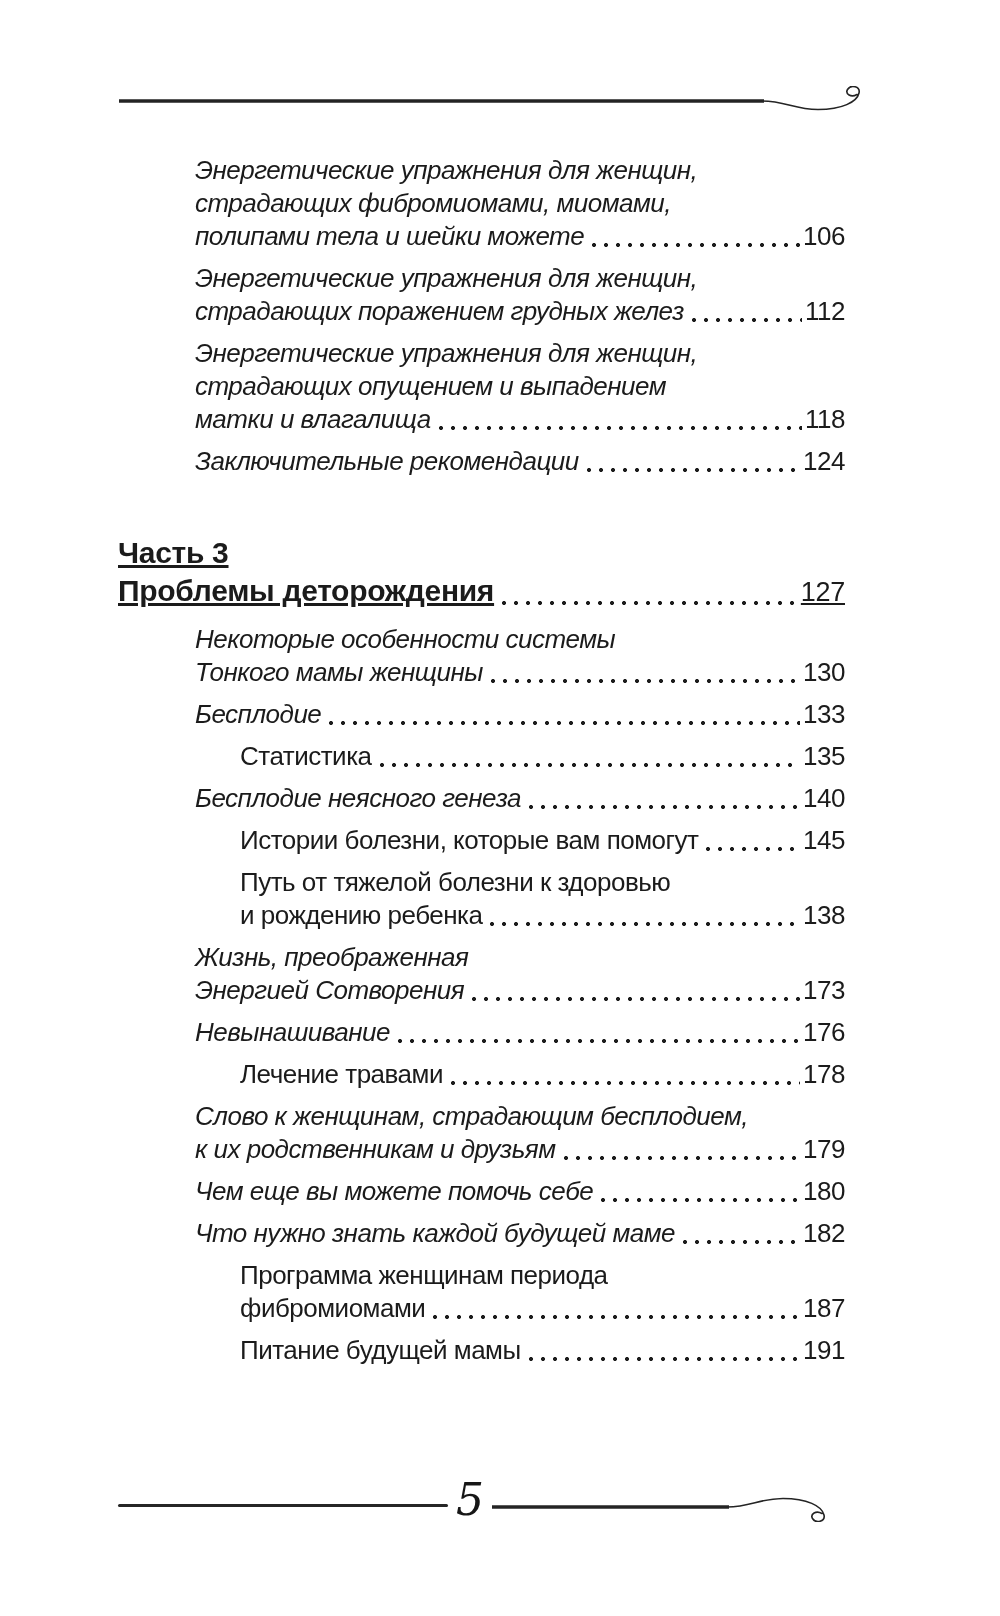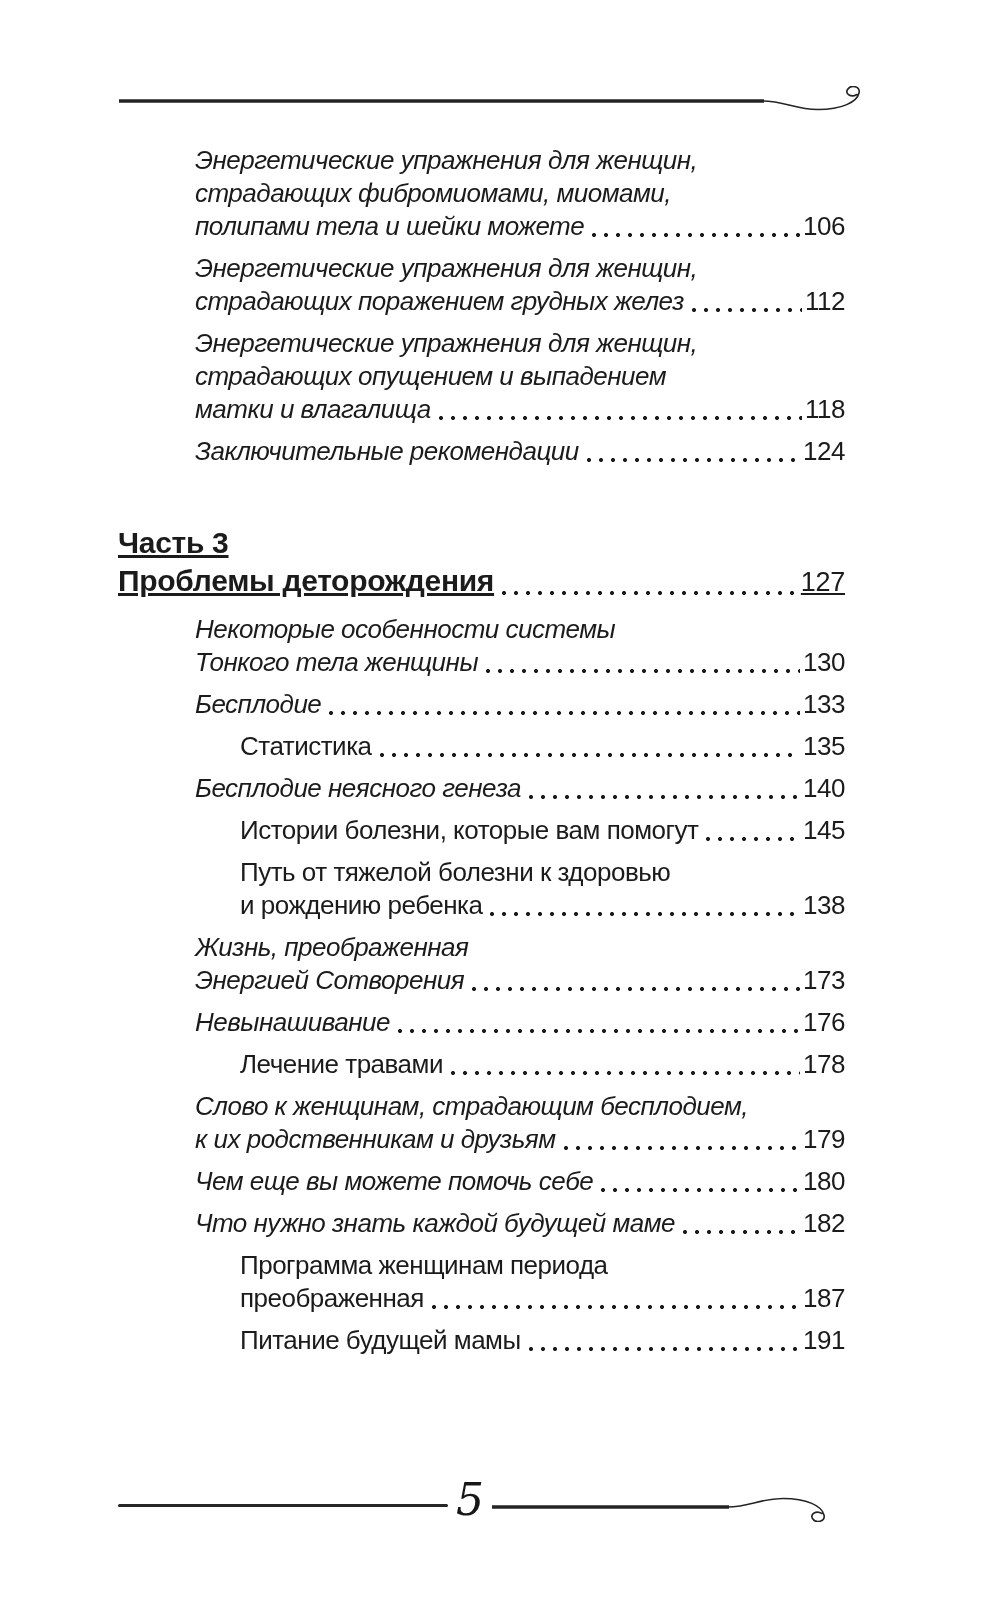--- a/index.html
+++ b/index.html
@@ -15,21 +15,21 @@
   .top-rule {
     position: absolute;
     left: 118px;
     top: 86px;
     width: 772px;
     height: 32px;
   }
   .toc {
     position: absolute;
     left: 118px;
-    top: 144px;
+    top: 154px;
     width: 727px;
   }
   .entry { margin-bottom: 9px; }
   .entry .line {
     display: flex;
     align-items: baseline;
     font-size: 26px;
     line-height: 33px;
     letter-spacing: -0.5px;
     white-space: pre;
@@ -129,21 +129,21 @@
       </div>
       <div class="entry lvl1 italic">
         <div class="line"><span class="txt">Заключительные рекомендации</span><span class="leader"></span><span class="pagenum">124</span></div>
       </div>
       <div class="entry lvl0 part">
         <div class="line"><span class="txt">Часть 3</span></div>
         <div class="line"><span class="txt">Проблемы деторождения</span><span class="leader"></span><span class="pagenum">127</span></div>
       </div>
       <div class="entry lvl1 italic">
         <div class="line"><span class="txt">Некоторые особенности системы</span></div>
-        <div class="line"><span class="txt">Тонкого тела женщины</span><span class="leader"></span><span class="pagenum">130</span></div>
+        <div class="line"><span class="txt">Тонкого мамы женщины</span><span class="leader"></span><span class="pagenum">130</span></div>
       </div>
       <div class="entry lvl1 italic">
         <div class="line"><span class="txt">Бесплодие</span><span class="leader"></span><span class="pagenum">133</span></div>
       </div>
       <div class="entry lvl2 regular">
         <div class="line"><span class="txt">Статистика</span><span class="leader"></span><span class="pagenum">135</span></div>
       </div>
       <div class="entry lvl1 italic">
         <div class="line"><span class="txt">Бесплодие неясного генеза</span><span class="leader"></span><span class="pagenum">140</span></div>
       </div>
@@ -169,21 +169,21 @@
         <div class="line"><span class="txt">к их родственникам и друзьям</span><span class="leader"></span><span class="pagenum">179</span></div>
       </div>
       <div class="entry lvl1 italic">
         <div class="line"><span class="txt">Чем еще вы можете помочь себе</span><span class="leader"></span><span class="pagenum">180</span></div>
       </div>
       <div class="entry lvl1 italic">
         <div class="line"><span class="txt">Что нужно знать каждой будущей маме</span><span class="leader"></span><span class="pagenum">182</span></div>
       </div>
       <div class="entry lvl2 regular">
         <div class="line"><span class="txt">Программа женщинам периода</span></div>
-        <div class="line"><span class="txt">преображенная</span><span class="leader"></span><span class="pagenum">187</span></div>
+        <div class="line"><span class="txt">фибромиомами</span><span class="leader"></span><span class="pagenum">187</span></div>
       </div>
       <div class="entry lvl2 regular">
         <div class="line"><span class="txt">Питание будущей мамы</span><span class="leader"></span><span class="pagenum">191</span></div>
       </div>
     </main>
 
   <div class="footer">
     <span class="rule-left"></span>
     <span class="folio">5</span>
     <svg class="rule-right" viewBox="0 0 363 32" preserveAspectRatio="none" aria-hidden="true">

